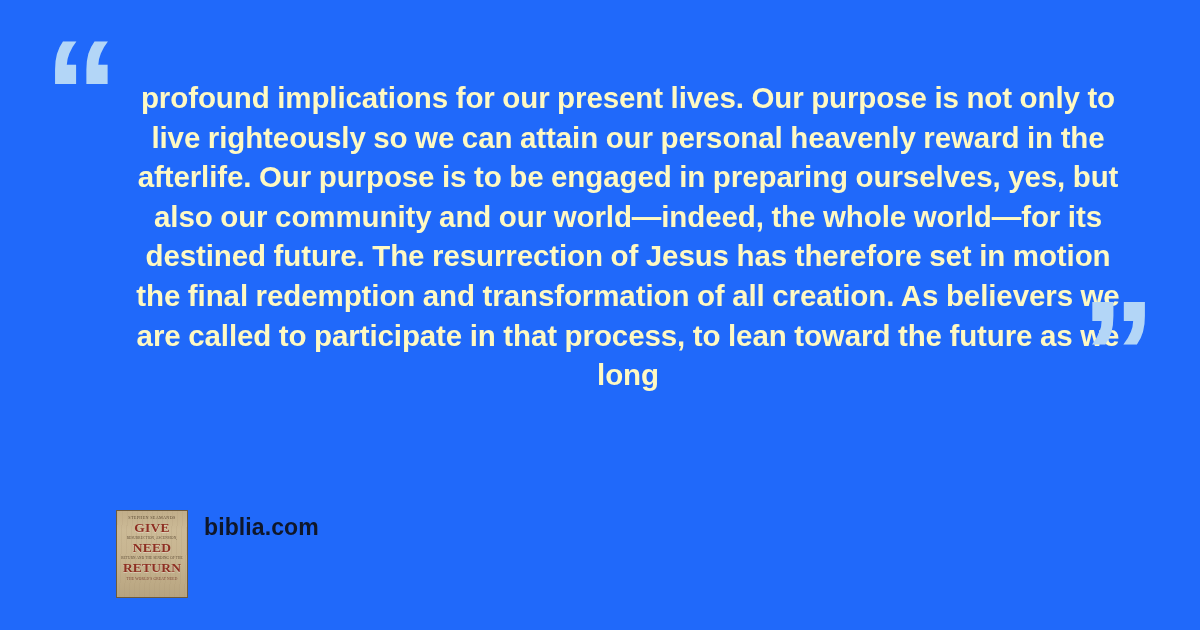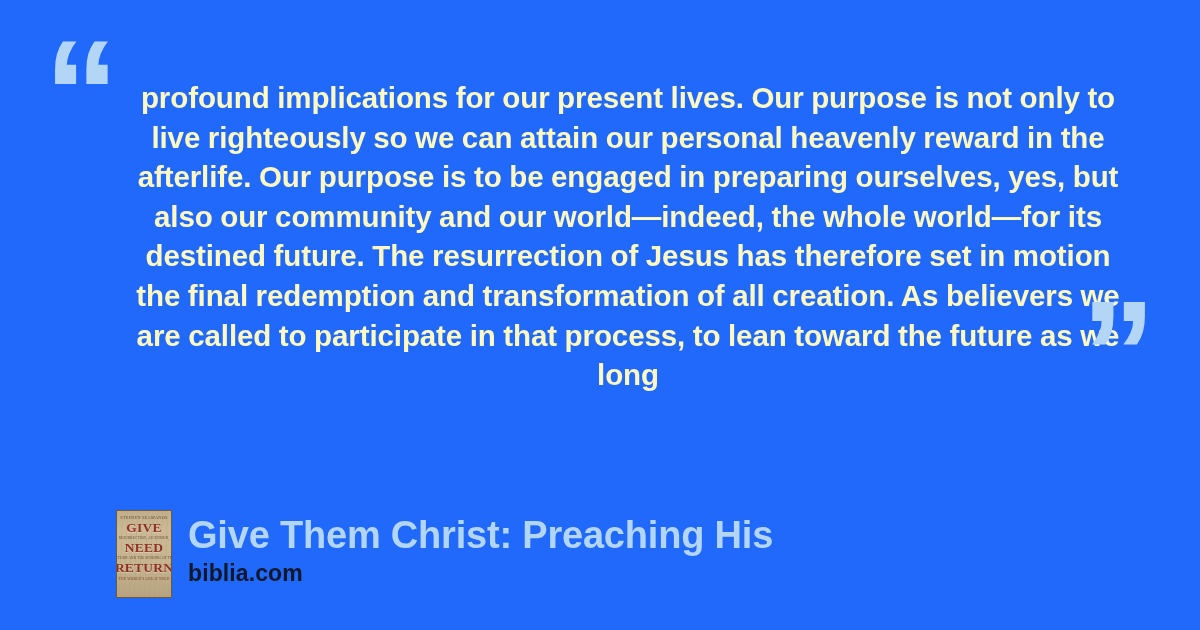--- a/index.html
+++ b/index.html
@@ -66,21 +66,21 @@
     left: 116px;
     bottom: 32px;
     display: flex;
     align-items: flex-start;
     gap: 16px;
   }
 
   
   #book-cover {
     position: relative;
-    width: 56px;
+    width: 72px;
     height: 88px;
     flex: 0 0 auto;
     background: #fca5a5;
     border: 1px solid #6d5a3c;
     box-sizing: border-box;
     overflow: hidden;
     display: block;
   }
   #book-cover .cover-art {
     position: absolute;
@@ -189,19 +189,18 @@
         <div class="cover-word">GIVE</div>
         <div class="cover-sub">RESURRECTION, ASCENSION,</div>
         <div class="cover-word">NEED</div>
         <div class="cover-sub">RETURN AND THE SENDING OF THE</div>
         <div class="cover-word">RETURN</div>
         <div class="cover-foot">THE WORLD'S GREAT NEED</div>
       </div>
     </div>
 
     <div id="footer-text">
-      <div id="book-title">Give Them Christ: Preaching His</div>
       <div id="site-name">biblia.com</div>
     </div>
 
   </div>
 
 </div>
 
 </body></html>

